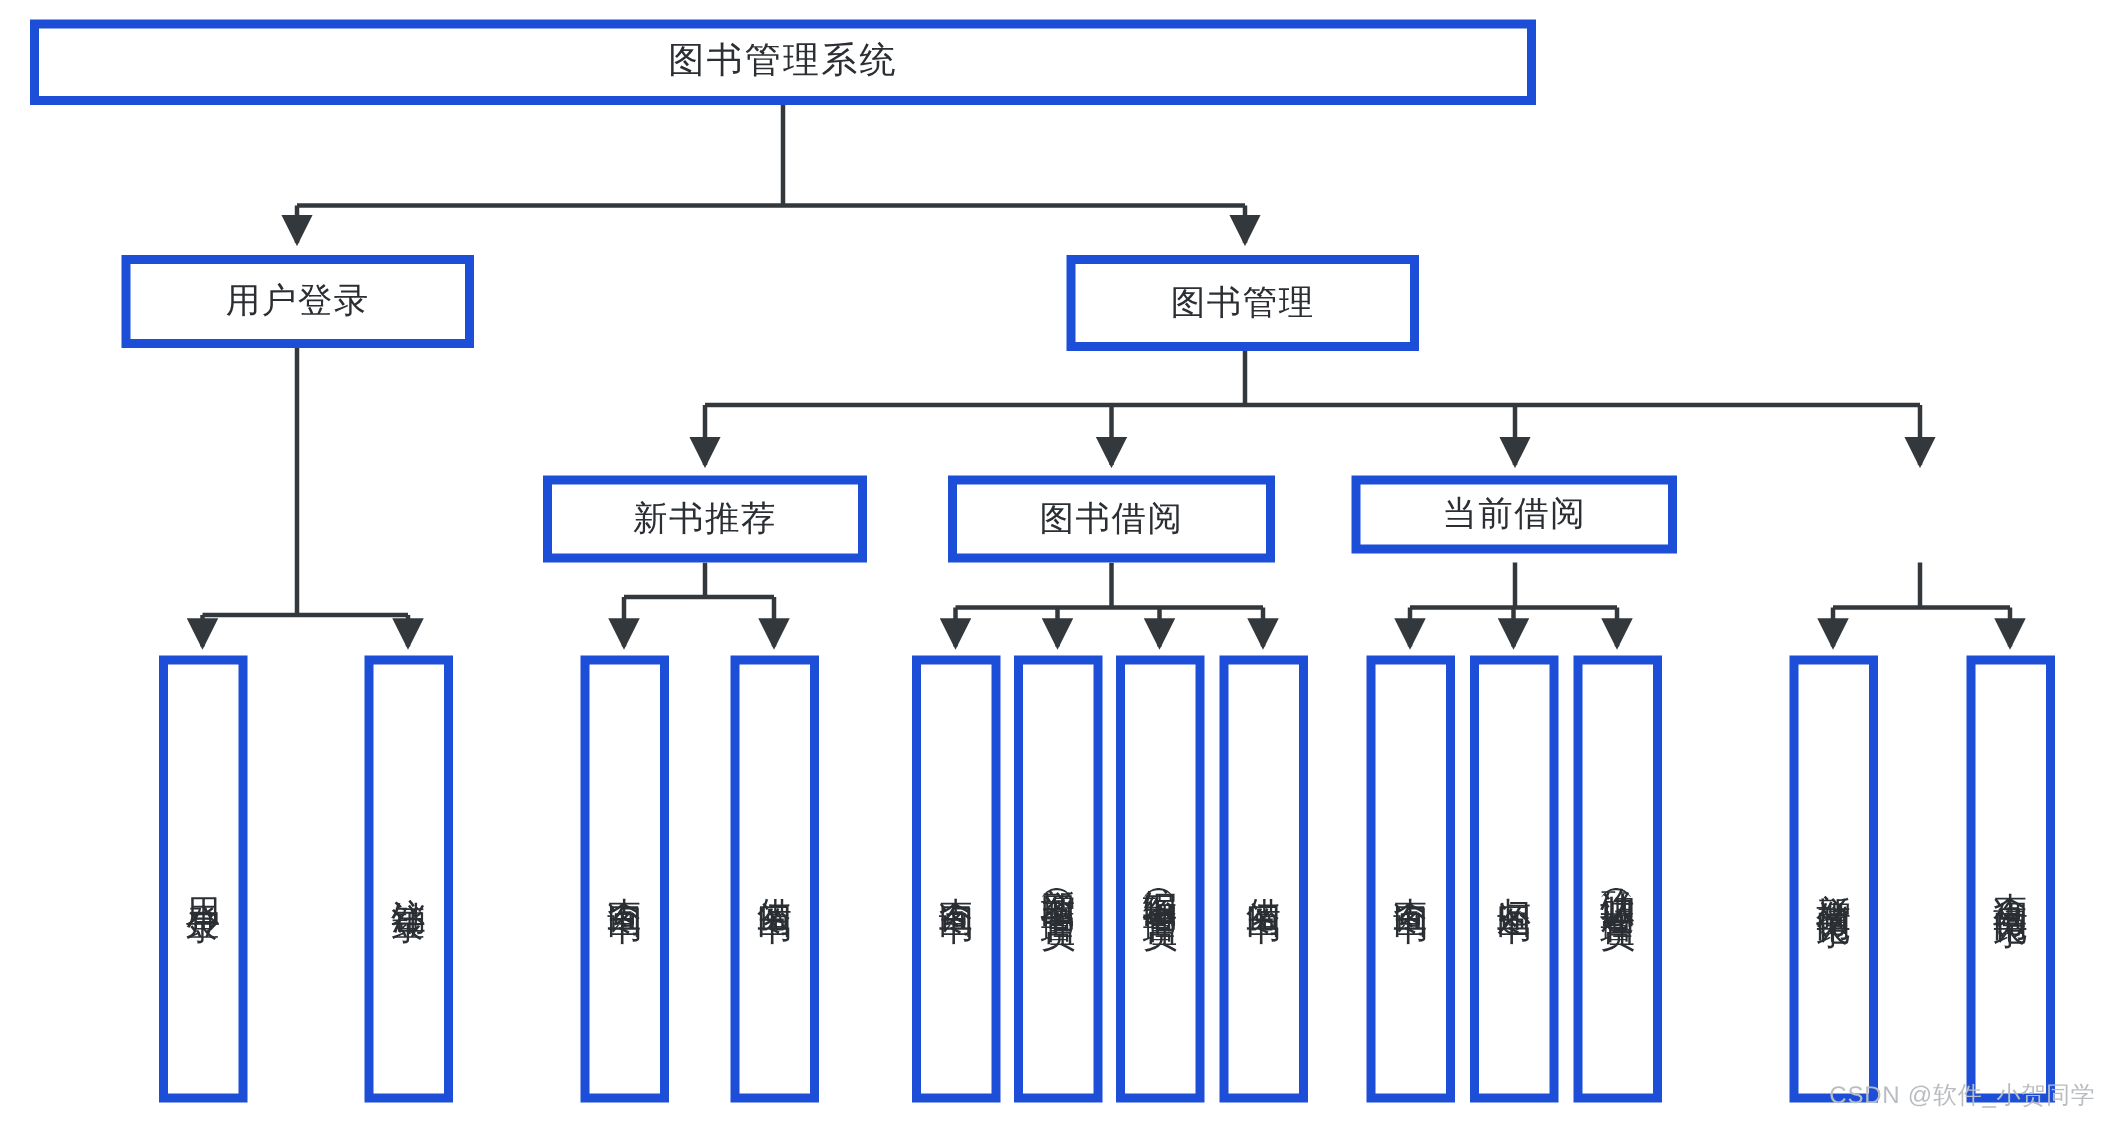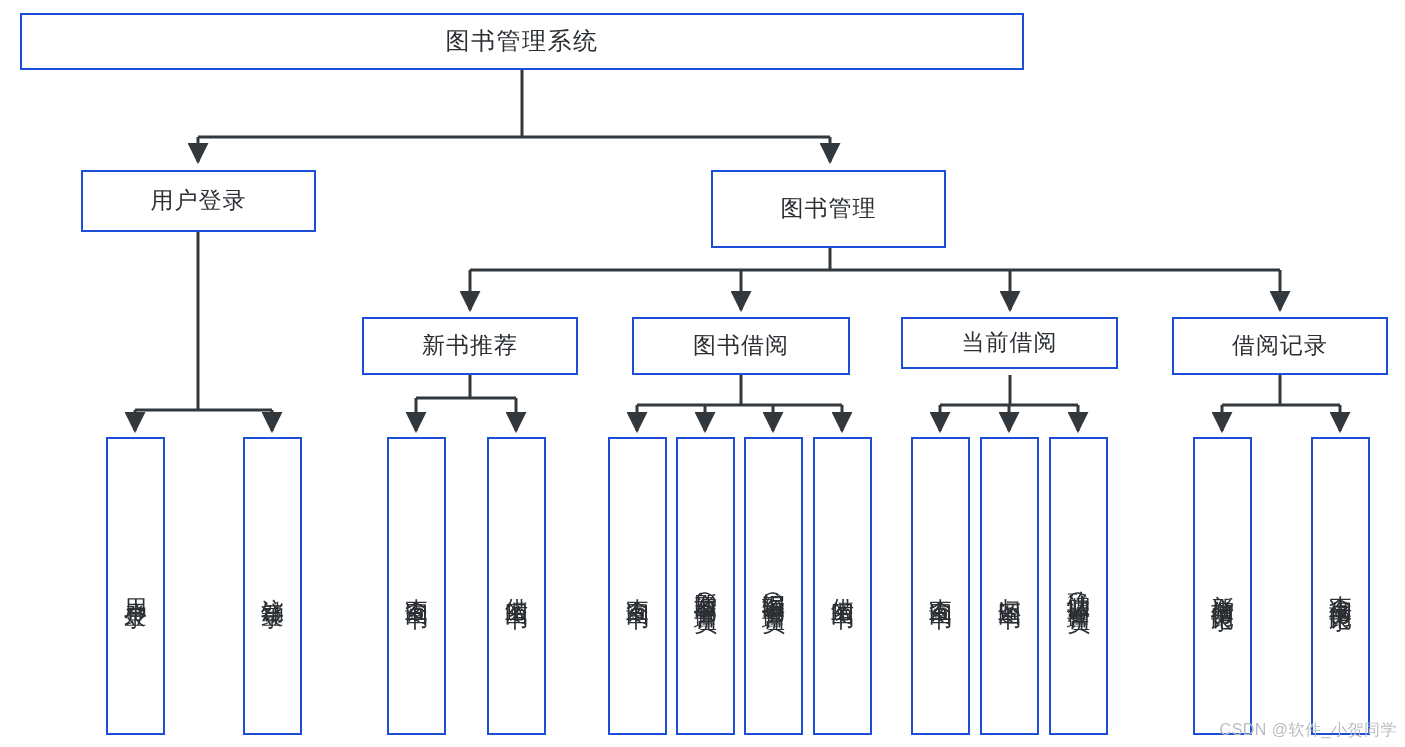--- a/index.html
+++ b/index.html
@@ -9,21 +9,21 @@
     font-family:"Liberation Sans","DejaVu Sans",sans-serif;
     overflow:hidden;
   }
   #canvas{position:relative;width:1405px;height:747px;}
   svg#wires{position:absolute;left:0;top:0;width:1405px;height:747px;}
 
   .node{
     position:absolute;
     box-sizing:border-box;
     background:#ffffff;
-    border:2px solid #1d4ed8;
+    border:6px solid #1d4ed8;
     display:flex;
     align-items:center;
     justify-content:center;
     color:#2b2f33;
   }
   .node.horiz{
     font-size:23px;
     letter-spacing:1px;
     line-height:1.2;
   }
@@ -111,35 +111,32 @@
     </g>
   </svg>
 
   <div class="node horiz" id="root-node" style="left:20px;top:13px;width:1004px;height:57px;">
     <span class="lbl">图书管理系统</span>
   </div>
 
   <div class="node horiz" style="left:81px;top:170px;width:235px;height:62px;">
     <span class="lbl">用户登录</span>
   </div>
-  <div class="node horiz" style="left:711px;top:170px;width:235px;height:78px;">
+  <div class="node horiz" style="left:711px;top:170px;width:235px;height:64px;">
     <span class="lbl">图书管理</span>
   </div>
 
   <div class="node horiz" style="left:362px;top:317px;width:216px;height:58px;">
     <span class="lbl">新书推荐</span>
   </div>
   <div class="node horiz" style="left:632px;top:317px;width:218px;height:58px;">
     <span class="lbl">图书借阅</span>
   </div>
   <div class="node horiz" style="left:901px;top:317px;width:217px;height:52px;">
     <span class="lbl">当前借阅</span>
-  </div>
-  <div class="node horiz" style="left:1172px;top:317px;width:216px;height:58px;">
-    <span class="lbl">借阅记录</span>
   </div>
 
   <div class="node vert" style="left:106px;top:437px;width:59px;height:298px;">
     <span class="lbl">用户登录</span>
   </div>
   <div class="node vert" style="left:243px;top:437px;width:59px;height:298px;">
     <span class="lbl">注销登录</span>
   </div>
 
   <div class="node vert" style="left:387px;top:437px;width:59px;height:298px;">

